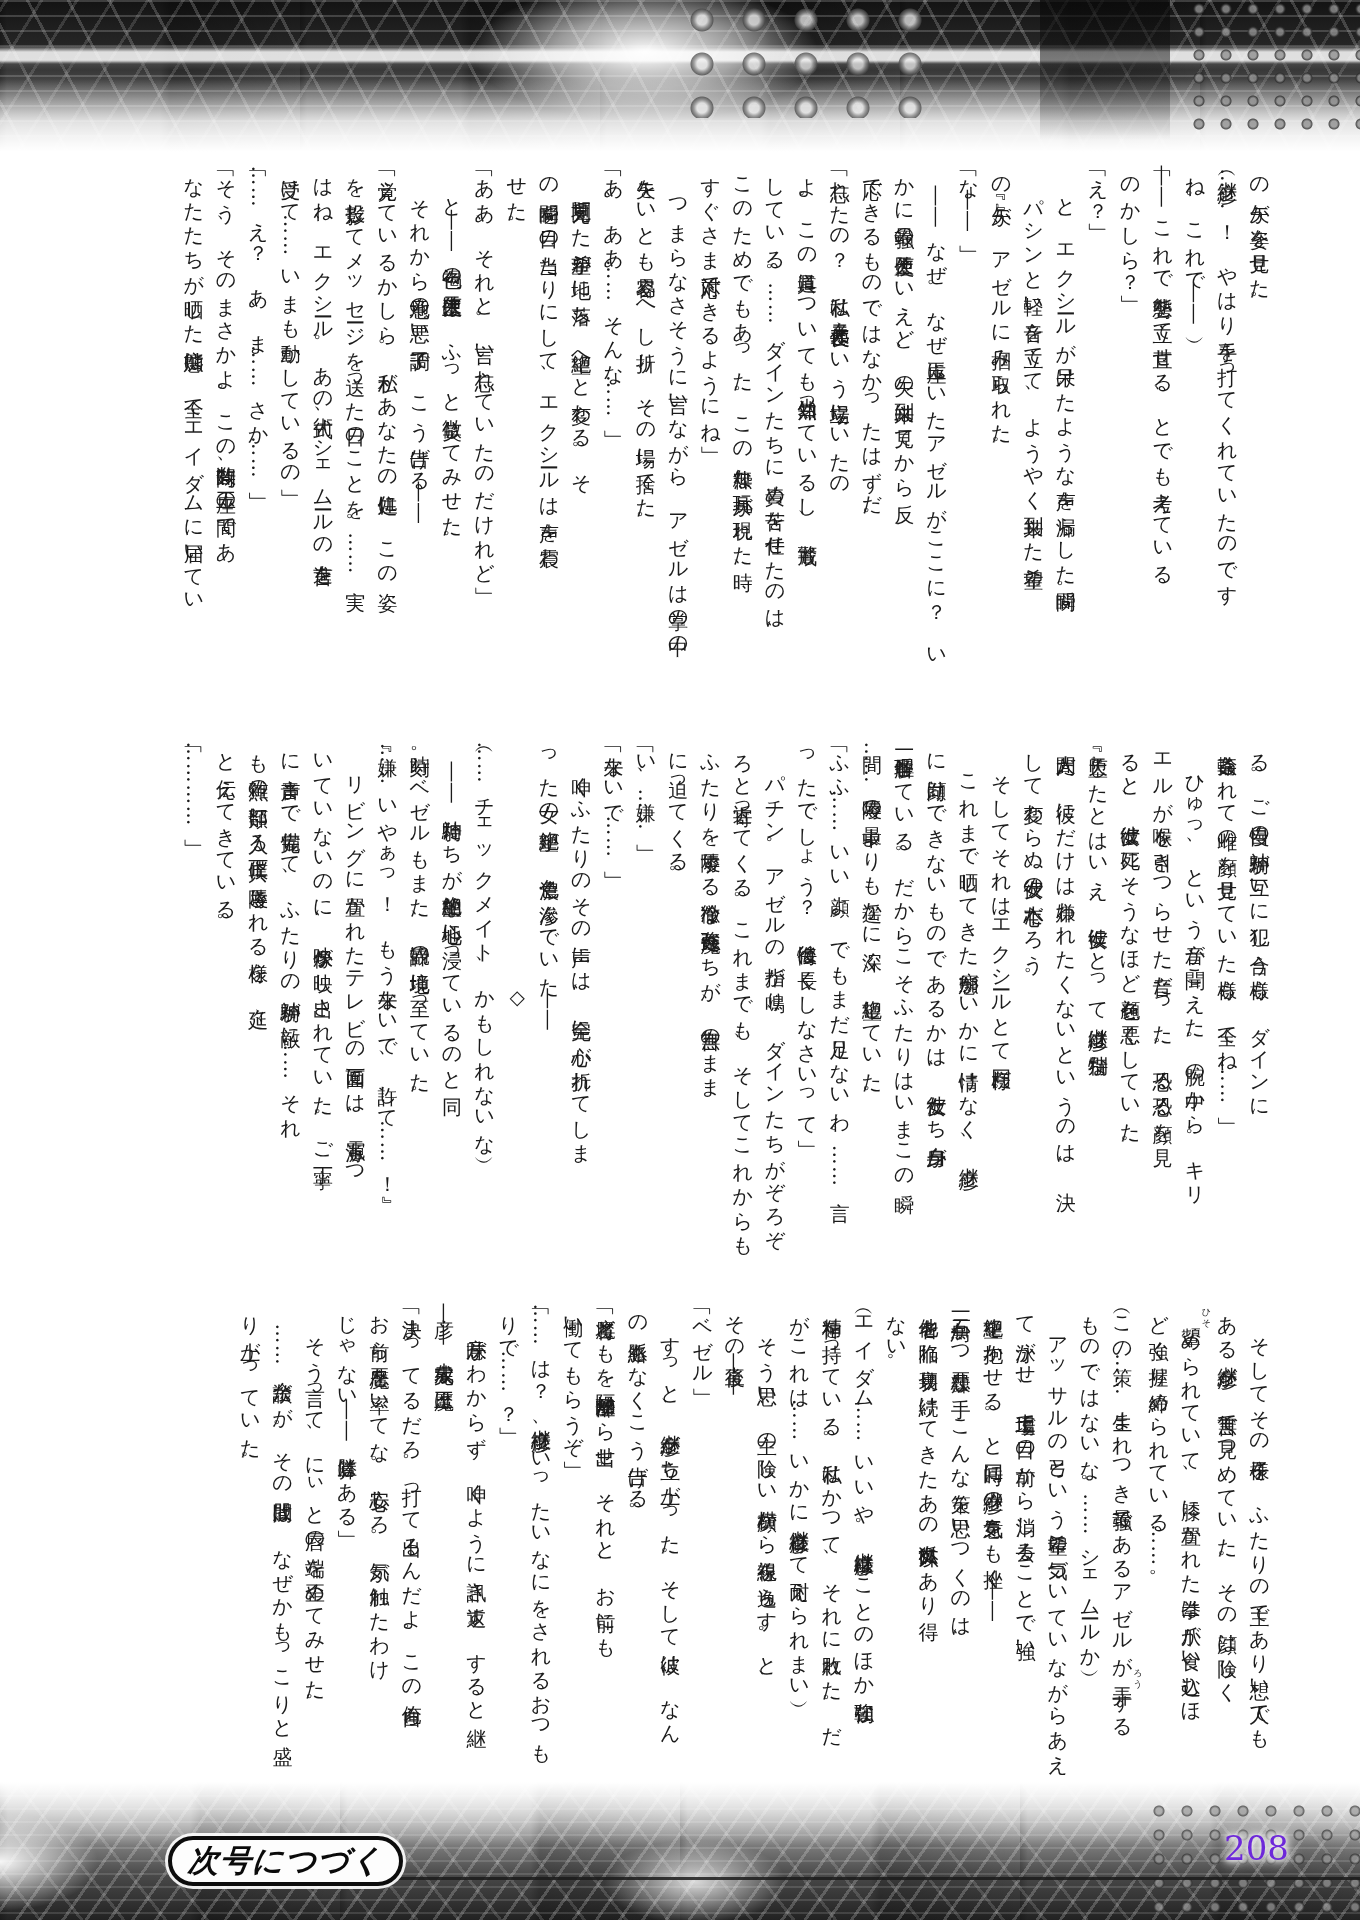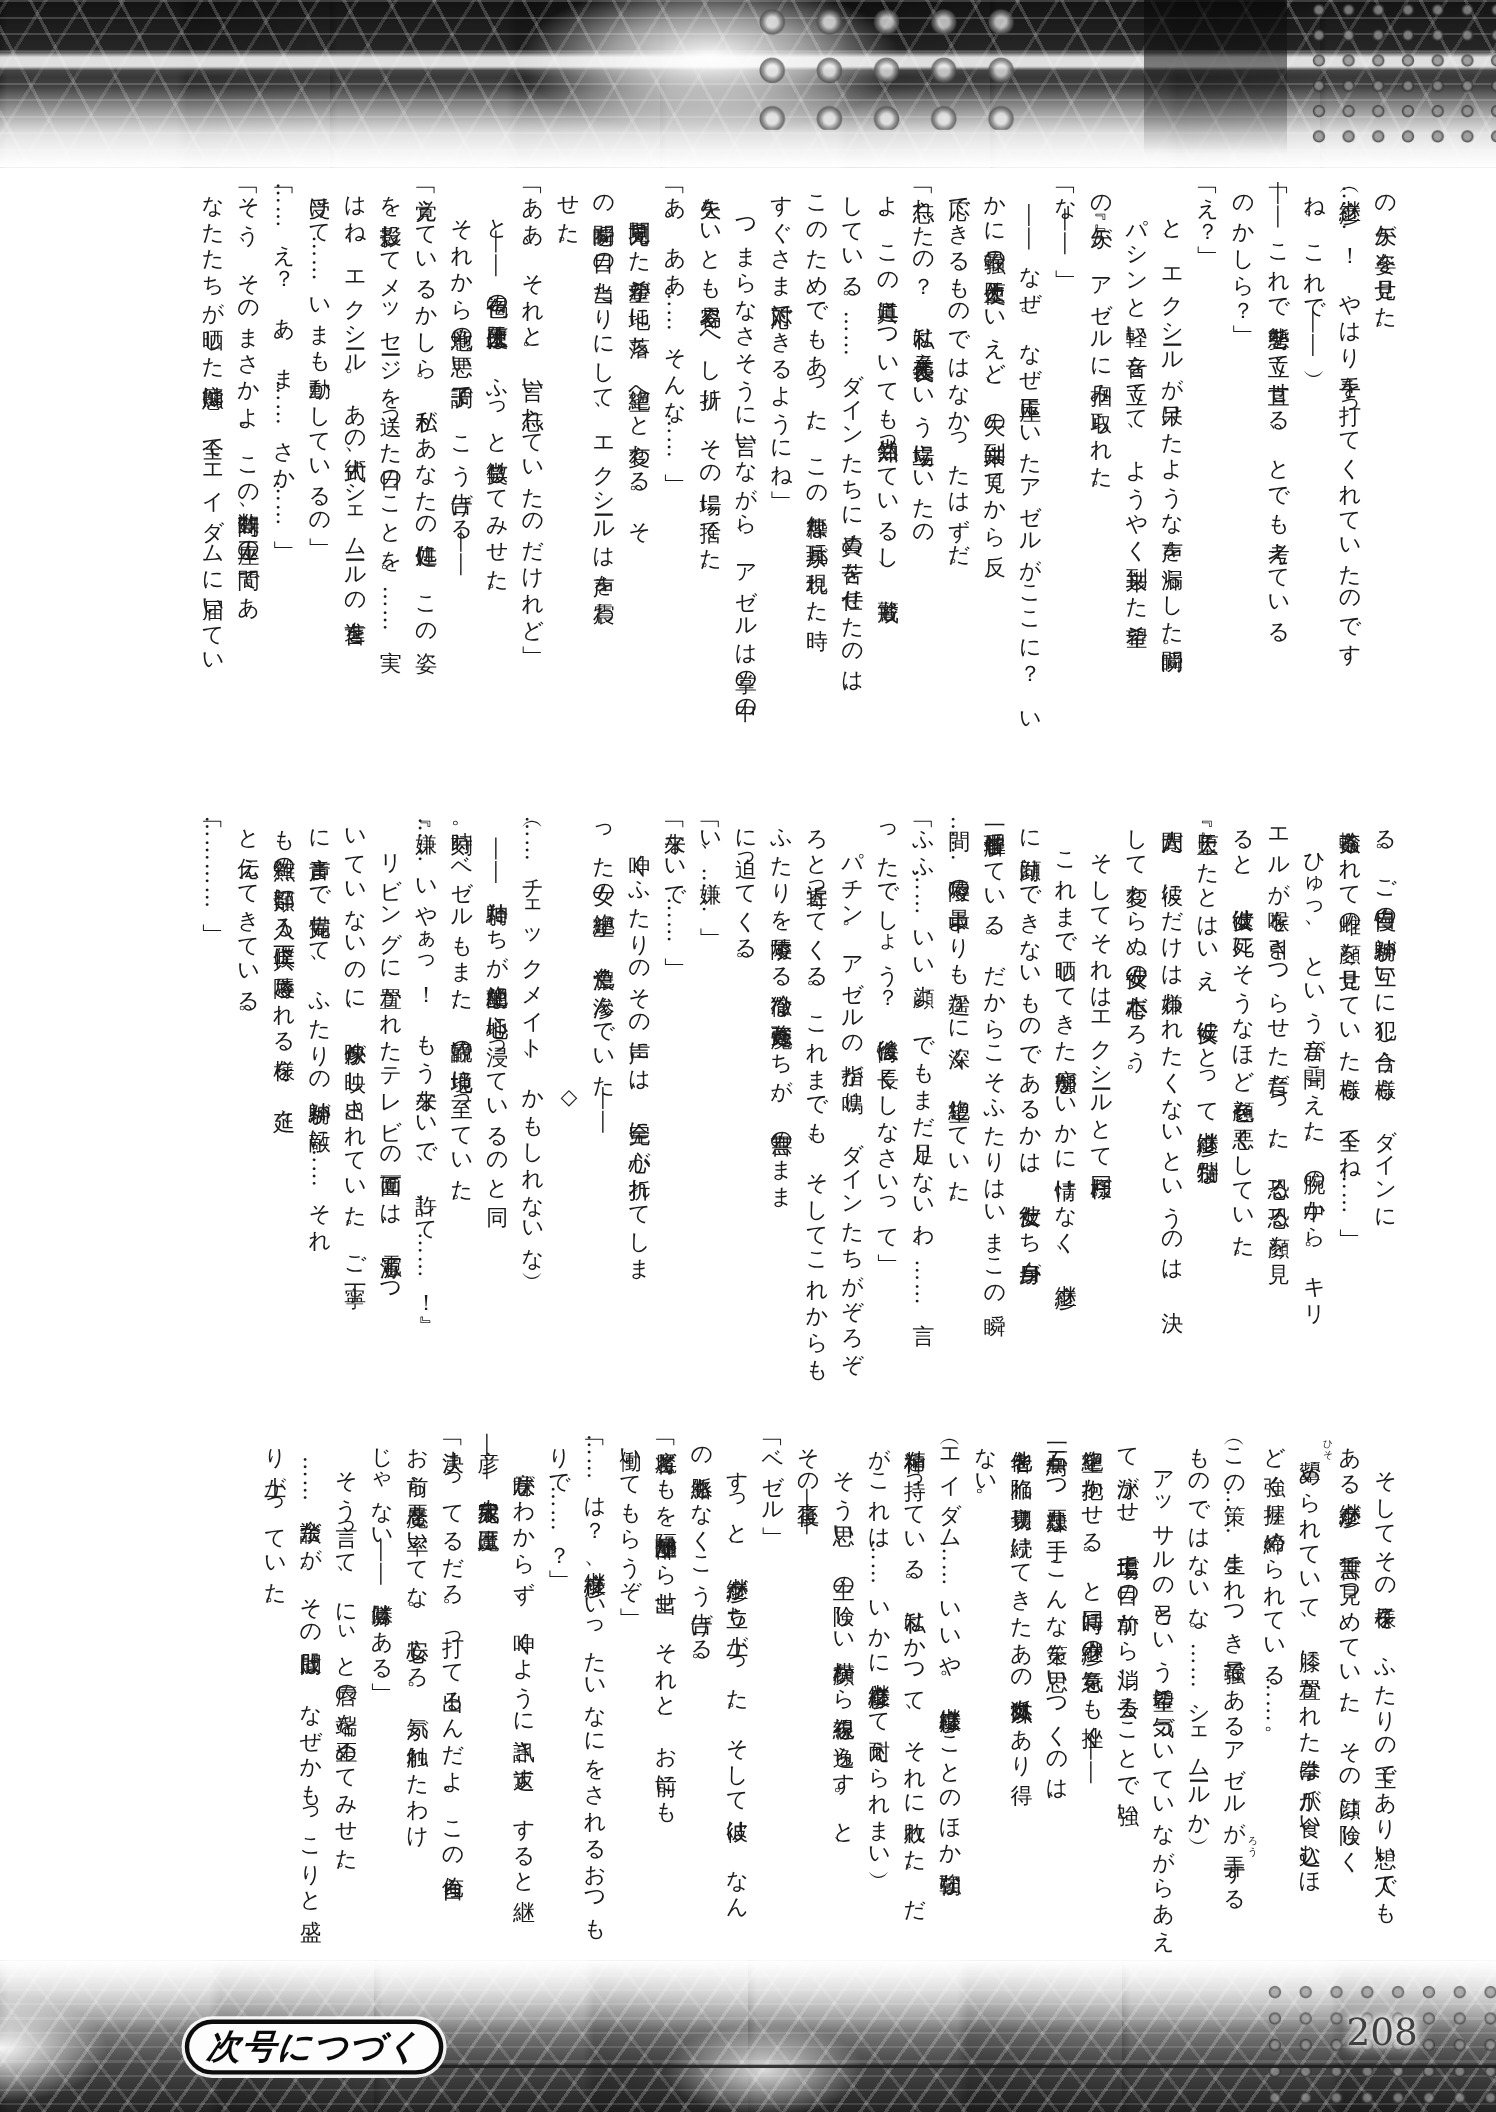--- a/index.html
+++ b/index.html
@@ -97,21 +97,21 @@
   }
   .banner span {
     font-family: "Liberation Sans", "DejaVu Sans", sans-serif;
     font-weight: bold; font-style: italic;
     font-size: 31px; letter-spacing: 1px; color: #0a0a0a;
     transform: skewX(-4deg);
     white-space: nowrap;
   }
   .page-number {
     position: absolute; left: 1224px; top: 1828px;
-    font-size: 34px; color: #404040; z-index: 10;
+    font-size: 34px; color: #6d28d9; z-index: 10;
     font-family: "DejaVu Serif", "Liberation Serif", serif;
     text-shadow: 0 0 5px #ffffff, 0 0 9px #ffffff, 0 0 14px #ffffff, 0 0 18px #ffffff;
   }
 </style>
 </head>
 <body>
 
 <div class="page">
 
   <div class="top-border">

